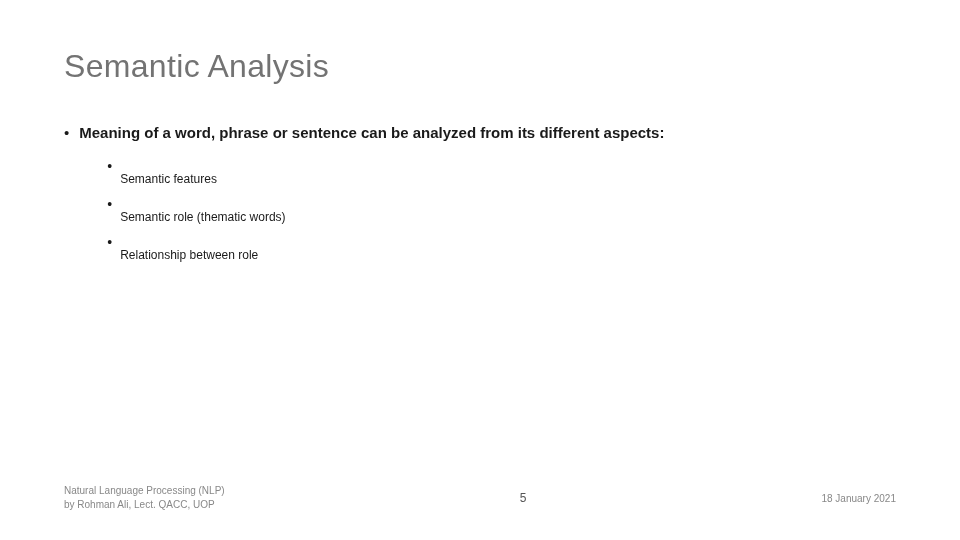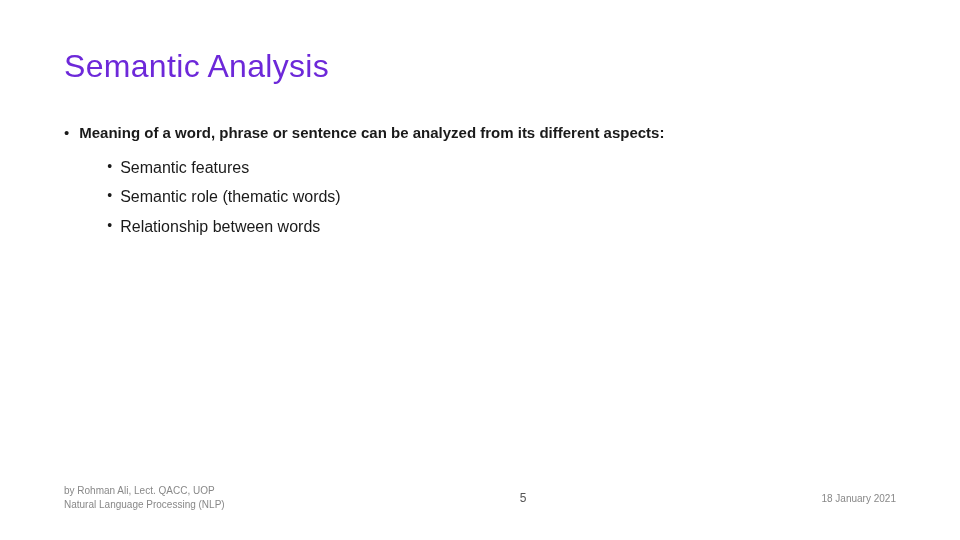--- a/index.html
+++ b/index.html
@@ -21,21 +21,21 @@
       width: 960px;
       height: 540px;
       background: #ffffff;
       position: relative;
       padding: 48px 64px 40px 64px;
     }
 
     .slide-title {
       font-size: 32px;
       font-weight: 400;
-      color: #6d28d9;
+      color: #737373;
       margin-bottom: 36px;
       letter-spacing: 0.01em;
     }
 
     .main-content {
       margin-left: 0;
     }
 
     .bullet-item {
       display: flex;
@@ -71,22 +71,23 @@
       margin-bottom: 4px;
     }
 
     .sub-bullet-dot {
       margin-right: 8px;
       flex-shrink: 0;
       font-size: 14px;
     }
 
     .sub-bullet-text {
-      font-size: 16px;
+      font-size: 12px;
       line-height: 1.6;
+      margin-top: 15px;
     }
 
     .footer {
       position: absolute;
       bottom: 28px;
       left: 64px;
       right: 64px;
       display: flex;
       justify-content: space-between;
       align-items: center;
@@ -130,31 +131,31 @@
             <span class="sub-bullet-text">Semantic features</span>
           </div>
 
           <div class="sub-bullet-item">
             <span class="sub-bullet-dot">•</span>
             <span class="sub-bullet-text">Semantic role (thematic words)</span>
           </div>
 
           <div class="sub-bullet-item">
             <span class="sub-bullet-dot">•</span>
-            <span class="sub-bullet-text">Relationship between words</span>
+            <span class="sub-bullet-text">Relationship between role</span>
           </div>
 
         </div>
       </div>
     </div>
 
   </div>
 
   <div class="footer">
     <div class="footer-left">
+      <div>Natural Language Processing (NLP)</div>
       <div>by Rohman Ali, Lect. QACC, UOP</div>
-      <div>Natural Language Processing (NLP)</div>
     </div>
     <div class="footer-center">5</div>
     <div class="footer-right">18 January 2021</div>
   </div>
 
 </div>
 
 </body></html>

